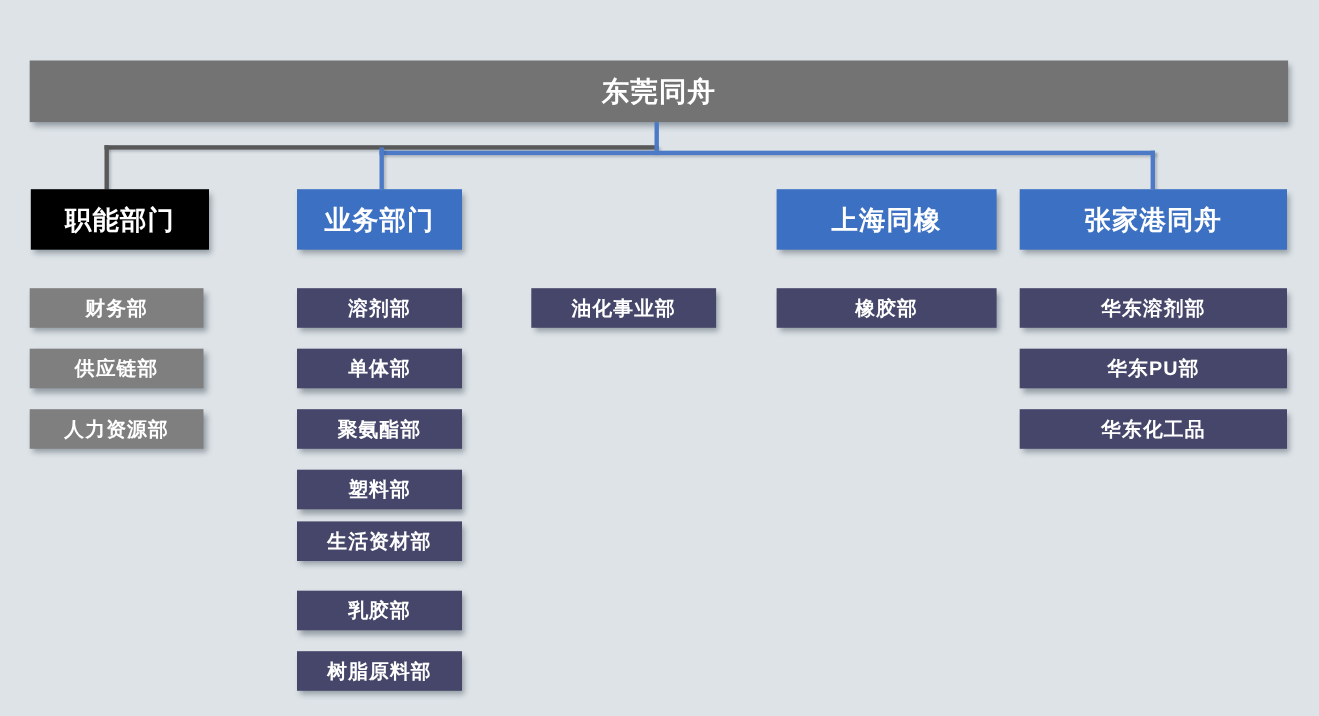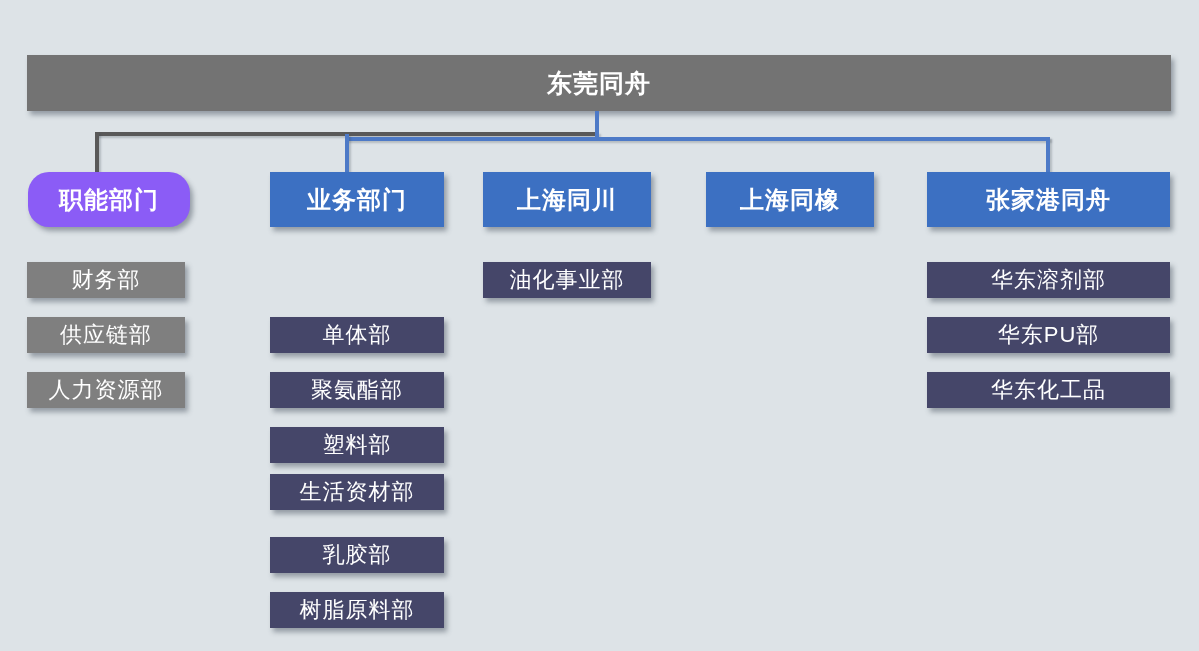--- a/index.html
+++ b/index.html
@@ -11,28 +11,28 @@
   .node{
     position:absolute;display:flex;align-items:center;justify-content:center;
     color:#ffffff;box-shadow:3px 4px 5px rgba(60,70,85,.45);
     white-space:nowrap;letter-spacing:1px;
   }
   .banner{
     left:27px;top:55px;width:1144px;height:56px;
     background:#737373;font-size:25px;font-weight:bold;
   }
   .header{top:172px;height:55px;font-size:24px;font-weight:bold;background:#3c70c2;}
-  .header.gray{background:#8b5cf6;border-radius:21px;}
-  .item{height:36px;font-size:22px;font-weight:400;background:#454669;}
+  .header.gray{background:#000000;}
+  .item{height:36px;font-size:18px;font-weight:700;background:#454669;}
   .item.gray{background:#7f7f7f;}
   
   .c1h{left:28px;width:162px}   .c1{left:27px;width:158px}
-  .c2{left:270px;width:174px}
+  .c2{left:270px;width:150px}
   .c3{left:483px;width:168px}
-  .c4{left:706px;width:168px}
+  .c4{left:706px;width:200px}
   .c5{left:927px;width:243px}
   
   .r0{top:262px}.r1{top:317px}.r2{top:372px}.r3{top:427px}
   .r4{top:474px}.r5{top:537px}.r6{top:592px}
   
   .line{position:absolute;box-shadow:2px 2px 2px rgba(60,70,85,.25);}
   .dark{background:#595959;}
   .blue{background:#4d7ac7;}
   .dark-h{left:95px;top:132px;width:504px;height:4px;}
   .dark-v{left:95px;top:132px;width:4px;height:40px;}
@@ -54,30 +54,31 @@
   <div class="line blue blue-v1"></div>
   <div class="line blue blue-v2"></div>
   <div class="line blue banner-stub"></div>
 
   <div class="node header gray c1h">职能部门</div>
   <div class="node item gray c1 r0">财务部</div>
   <div class="node item gray c1 r1">供应链部</div>
   <div class="node item gray c1 r2">人力资源部</div>
 
   <div class="node header c2">业务部门</div>
+  <div class="node item c2 r0">溶剂部</div>
   <div class="node item c2 r1">单体部</div>
   <div class="node item c2 r2">聚氨酯部</div>
   <div class="node item c2 r3">塑料部</div>
   <div class="node item c2 r4">生活资材部</div>
   <div class="node item c2 r6">树脂原料部</div>
   <div class="node item c2 r5">乳胶部</div>
 
-  <div class="node header c3">上海同川</div>
   <div class="node item c3 r0">油化事业部</div>
 
   <div class="node header c4">上海同橡</div>
+  <div class="node item c4 r0">橡胶部</div>
 
   <div class="node header c5">张家港同舟</div>
   <div class="node item c5 r0">华东溶剂部</div>
   <div class="node item c5 r1">华东PU部</div>
   <div class="node item c5 r2">华东化工品</div>
 
 </div>
 
 </body></html>

